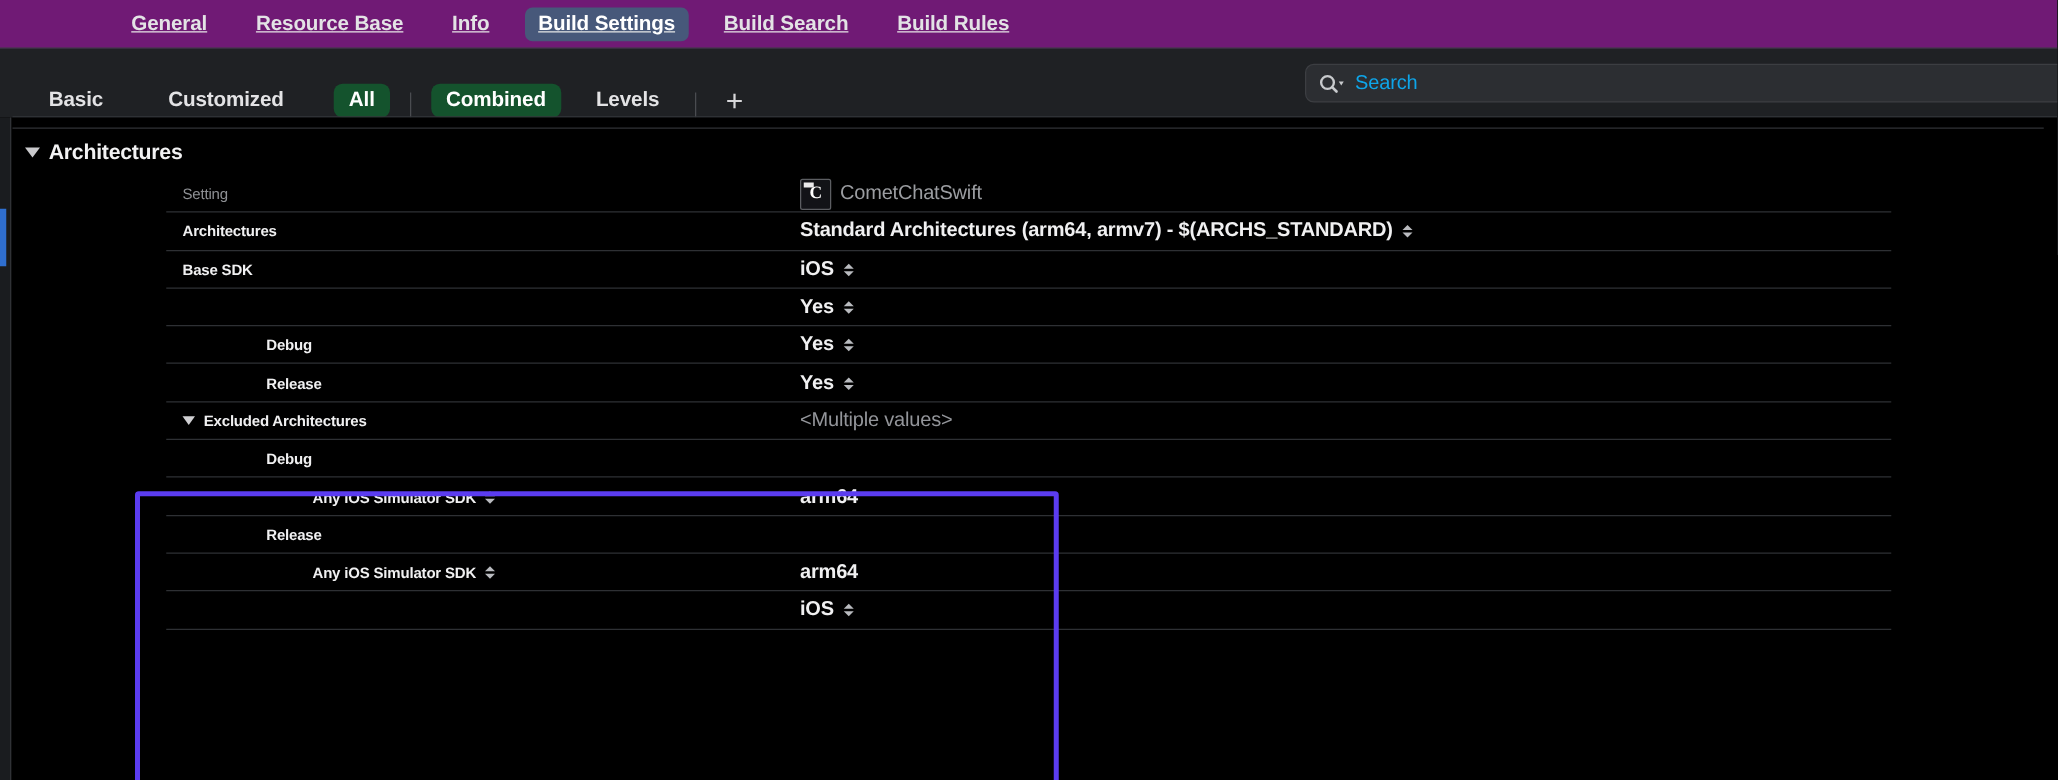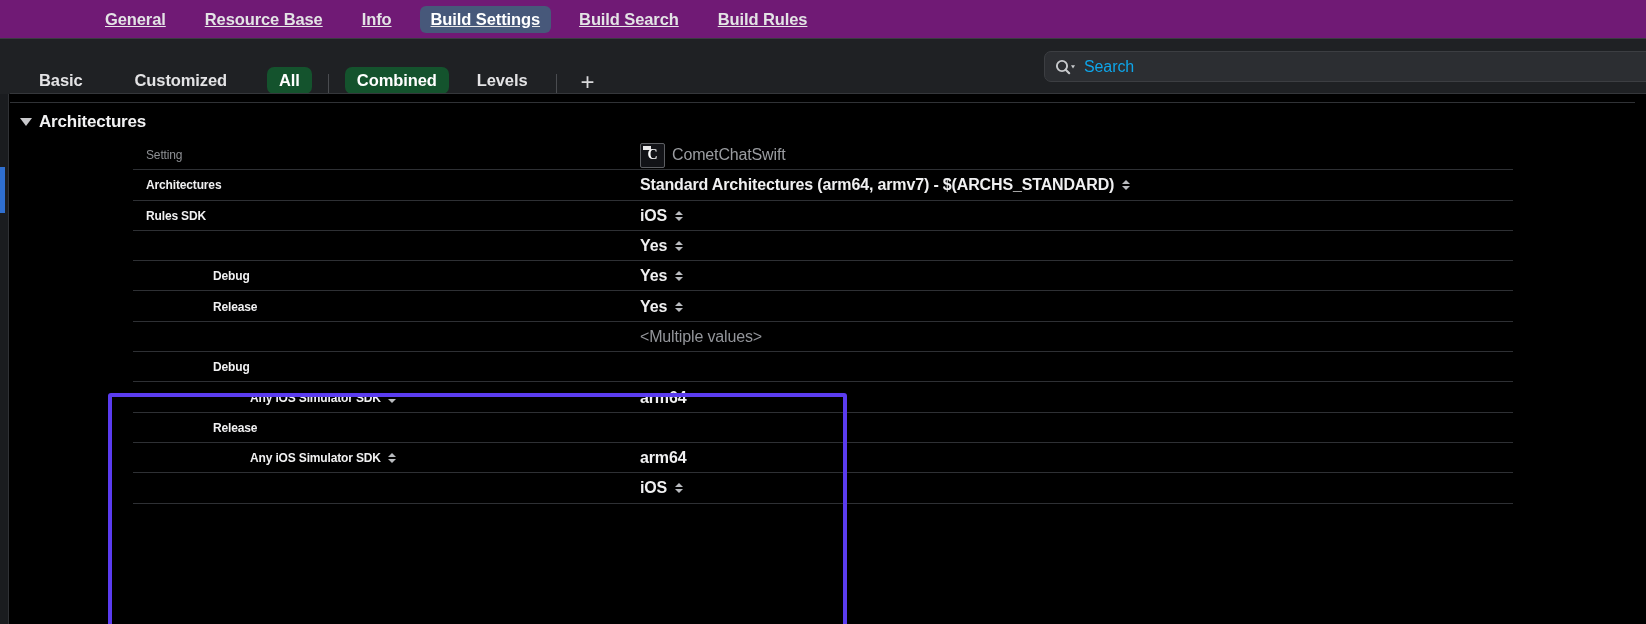--- a/index.html
+++ b/index.html
@@ -396,21 +396,21 @@
           <div class="cell-value">
             <span>Standard Architectures (arm64, armv7)  -  $(ARCHS_STANDARD)</span>
             <span class="stepper">
               <span class="up"></span>
               <span class="dn"></span>
             </span>
           </div>
         </div>
         <div class="row">
           <div class="cell-name ind-0">
-            <span>Rules SDK</span>
+            <span>Base SDK</span>
           </div>
           <div class="cell-value">
             <span>iOS</span>
             <span class="stepper">
               <span class="up"></span>
               <span class="dn"></span>
             </span>
           </div>
         </div>
         <div class="row">
@@ -440,20 +440,24 @@
           </div>
           <div class="cell-value">
             <span>Yes</span>
             <span class="stepper">
               <span class="up"></span>
               <span class="dn"></span>
             </span>
           </div>
         </div>
         <div class="row">
+          <div class="cell-name ind-0">
+            <span class="disc-sm"></span>
+            <span>Excluded Architectures</span>
+          </div>
           <div class="cell-value grayval">
             <span>&lt;Multiple values&gt;</span>
           </div>
         </div>
         <div class="row">
           <div class="cell-name ind-1">
             <span>Debug</span>
           </div>
           <div class="cell-value">
             <span></span>

